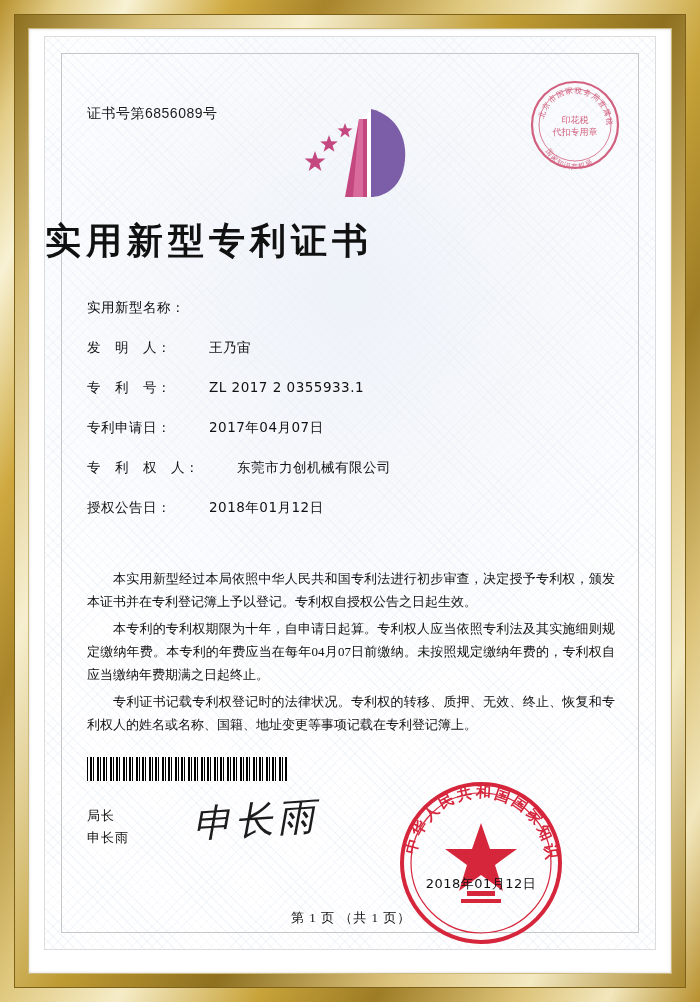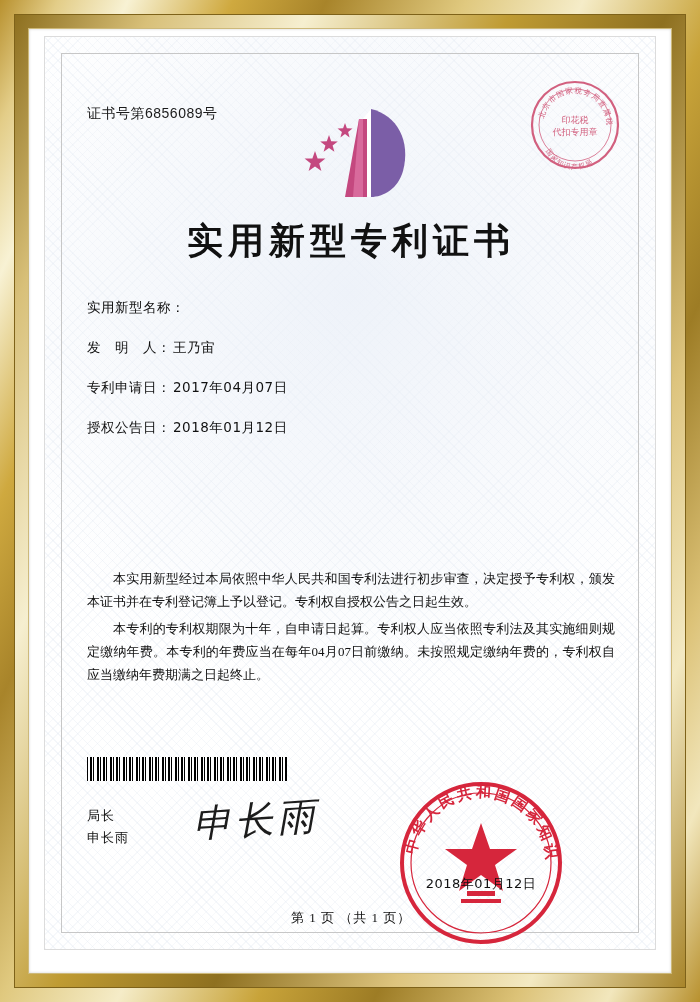--- a/index.html
+++ b/index.html
@@ -126,41 +126,41 @@
     position: absolute;
     right: 36px; top: 42px;
     width: 92px; height: 92px;
   }
 
   
   .main-title {
     position: absolute;
     left: 0; top: 180px;
     width: 612px;
-    text-align: center;
     font-size: 36px;
     font-weight: bold;
     letter-spacing: 5px;
     color: #111;
     font-family: "DejaVu Sans", "Liberation Sans", sans-serif;
   }
 
   
   .fields {
     position: absolute;
     left: 42px; top: 262px;
     width: 530px;
   }
   .field-row {
     display: flex;
     align-items: baseline;
     margin-bottom: 22px;
     font-size: 13.5px;
     color: #111;
     font-family: "DejaVu Sans", "Liberation Sans", sans-serif;
+    gap: 36px;
   }
   .field-label {
     white-space: pre;
     letter-spacing: 0.5px;
   }
   .field-value {
     letter-spacing: 0.5px;
     padding-left: 2px;
   }
 
@@ -295,32 +295,41 @@
 
       <div class="fields">
         <div class="field-row">
           <span class="field-label">实用新型名称：</span>
         </div>
         <div class="field-row">
           <span class="field-label">发　明　人：</span>
           <span class="field-value">王乃宙</span>
         </div>
         <div class="field-row">
+          <span class="field-label">专　利　号：</span>
+          <span class="field-value">ZL 2017 2 0355933.1</span>
+        </div>
+        <div class="field-row">
           <span class="field-label">专利申请日：</span>
           <span class="field-value">2017年04月07日</span>
+        </div>
+        <div class="field-row">
+          <span class="field-label">专　利　权　人：</span>
+          <span class="field-value">东莞市力创机械有限公司</span>
         </div>
         <div class="field-row">
           <span class="field-label">授权公告日：</span>
           <span class="field-value">2018年01月12日</span>
         </div>
       </div>
 
       <div class="body-text">
         <p>本实用新型经过本局依照中华人民共和国专利法进行初步审查，决定授予专利权，颁发本证书并在专利登记簿上予以登记。专利权自授权公告之日起生效。</p>
         <p>本专利的专利权期限为十年，自申请日起算。专利权人应当依照专利法及其实施细则规定缴纳年费。本专利的年费应当在每年04月07日前缴纳。未按照规定缴纳年费的，专利权自应当缴纳年费期满之日起终止。</p>
+        <p>专利证书记载专利权登记时的法律状况。专利权的转移、质押、无效、终止、恢复和专利权人的姓名或名称、国籍、地址变更等事项记载在专利登记簿上。</p>
       </div>
 
       <div class="barcode"></div>
 
       <div class="sig-block">
         <div>局长</div>
         <div>申长雨</div>
       </div>
       <div class="sig-script">申长雨</div>
 

